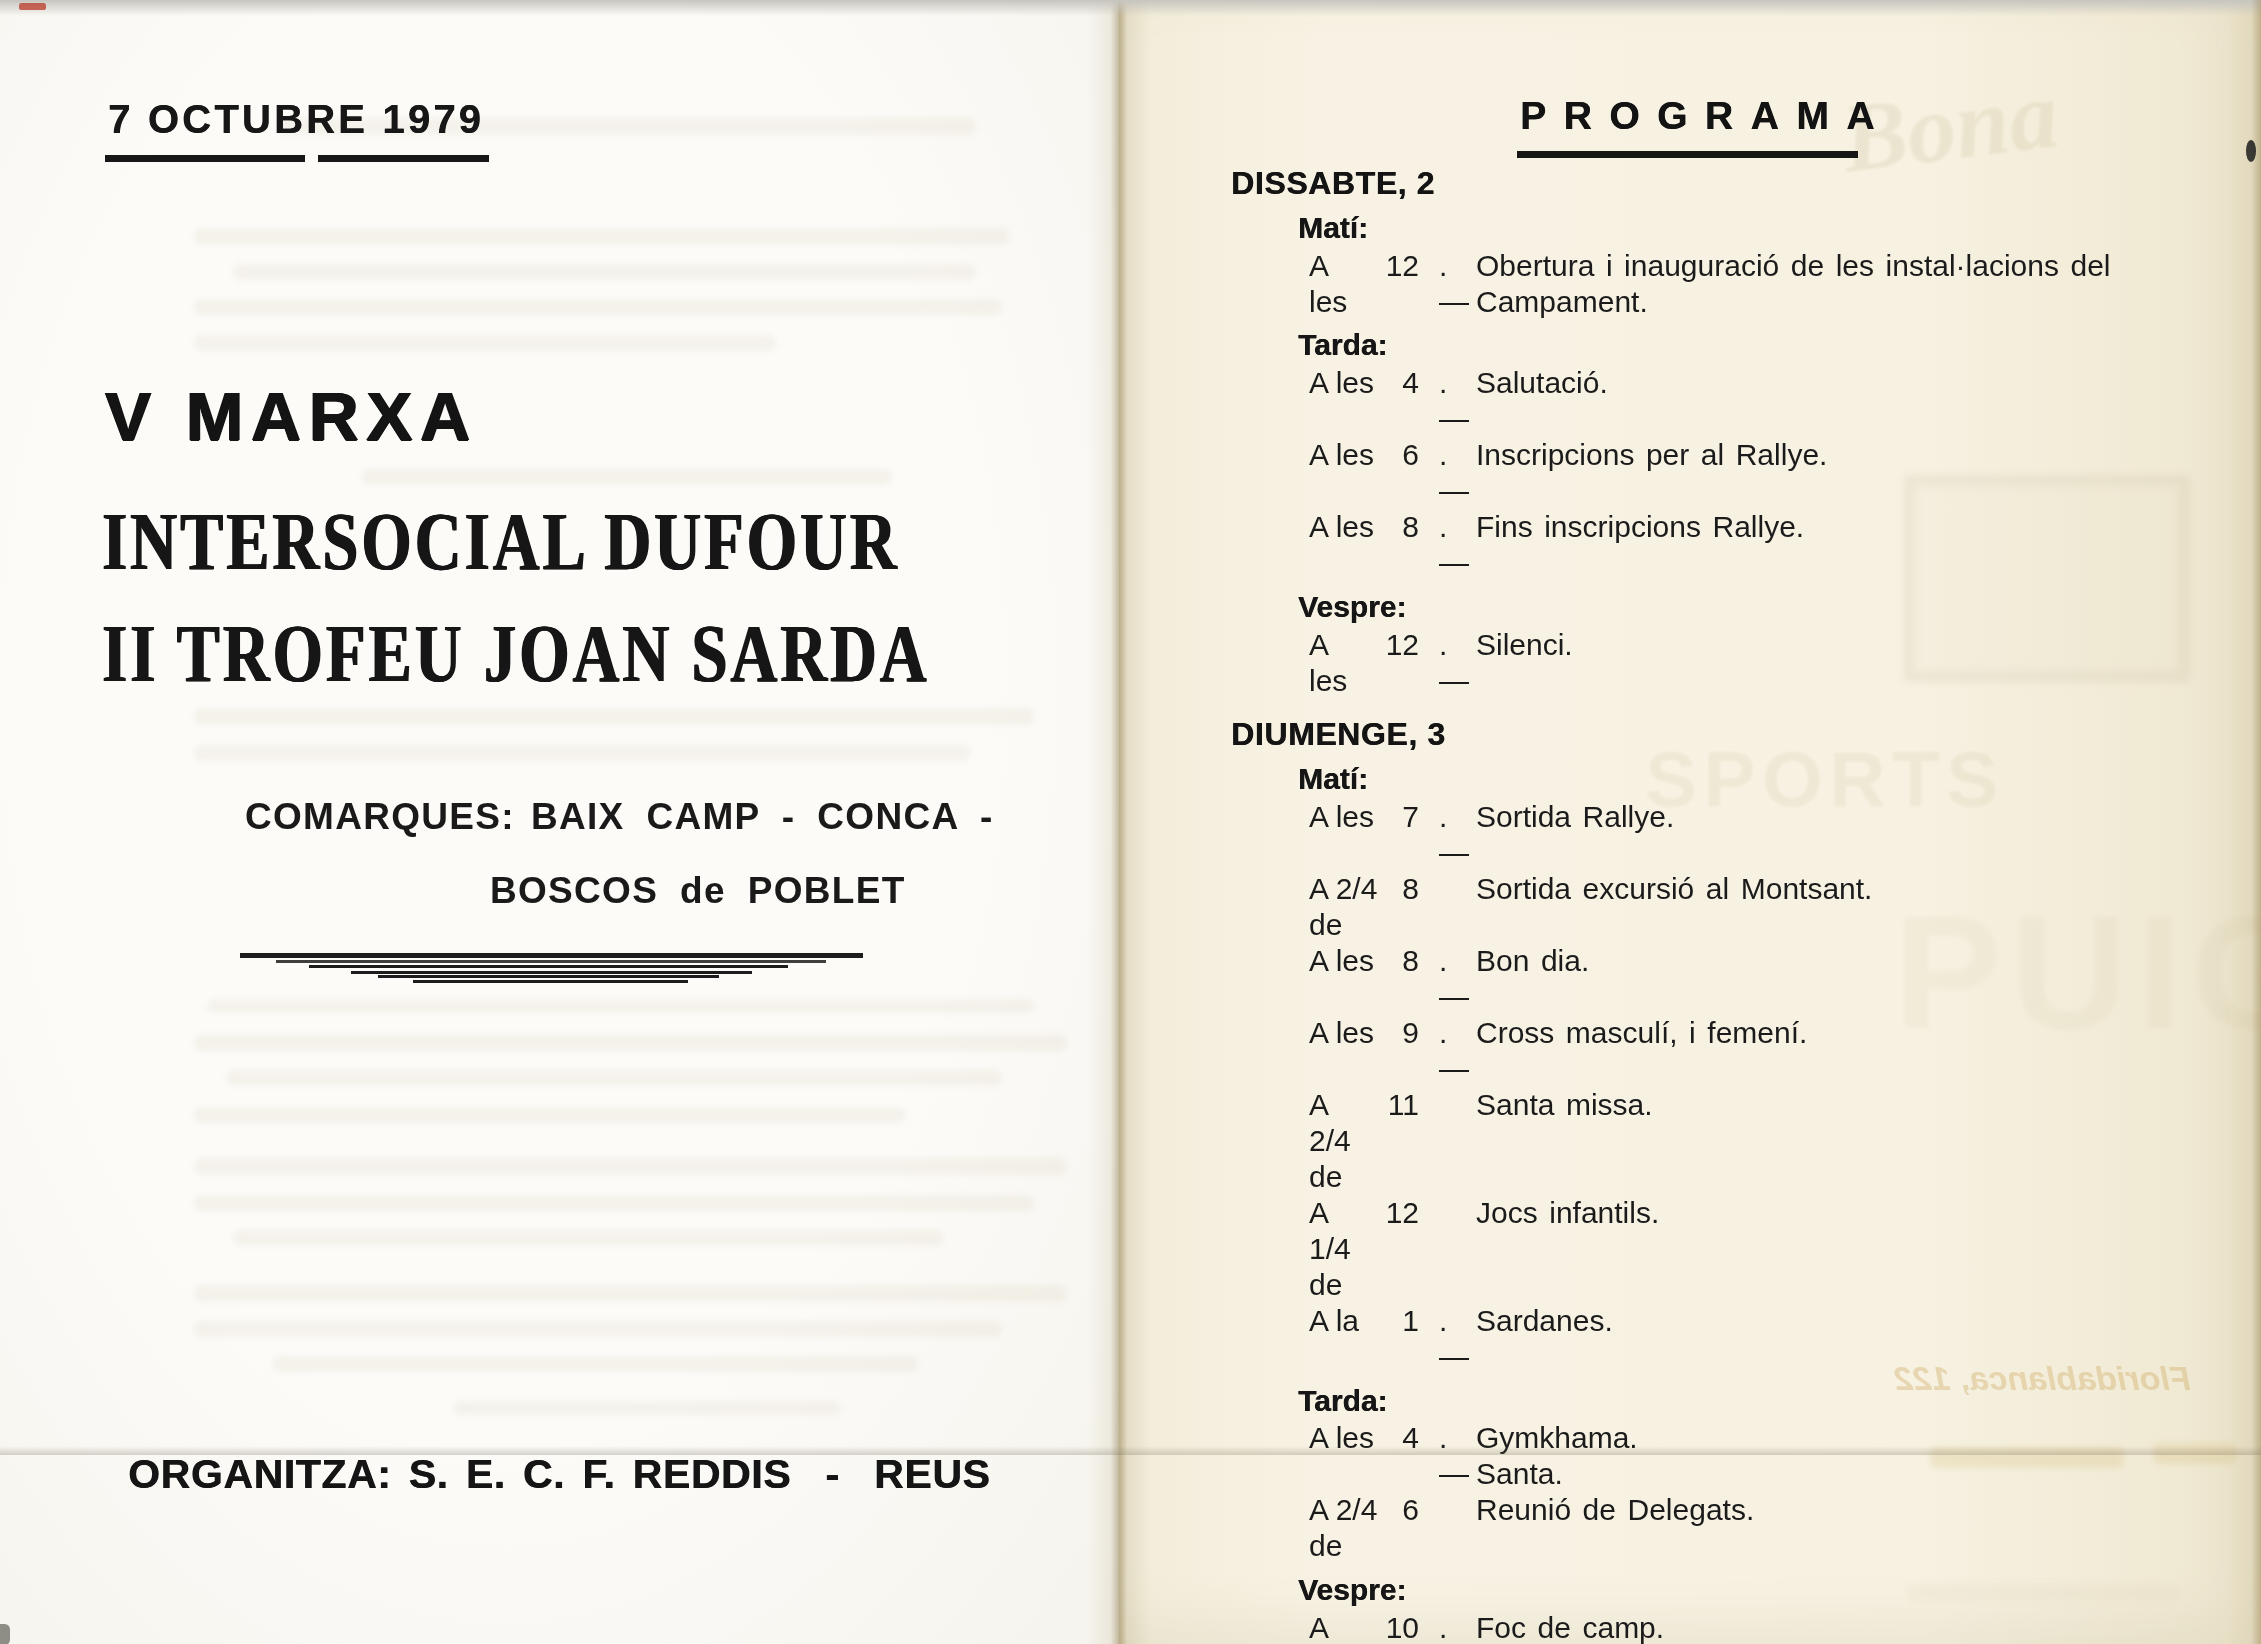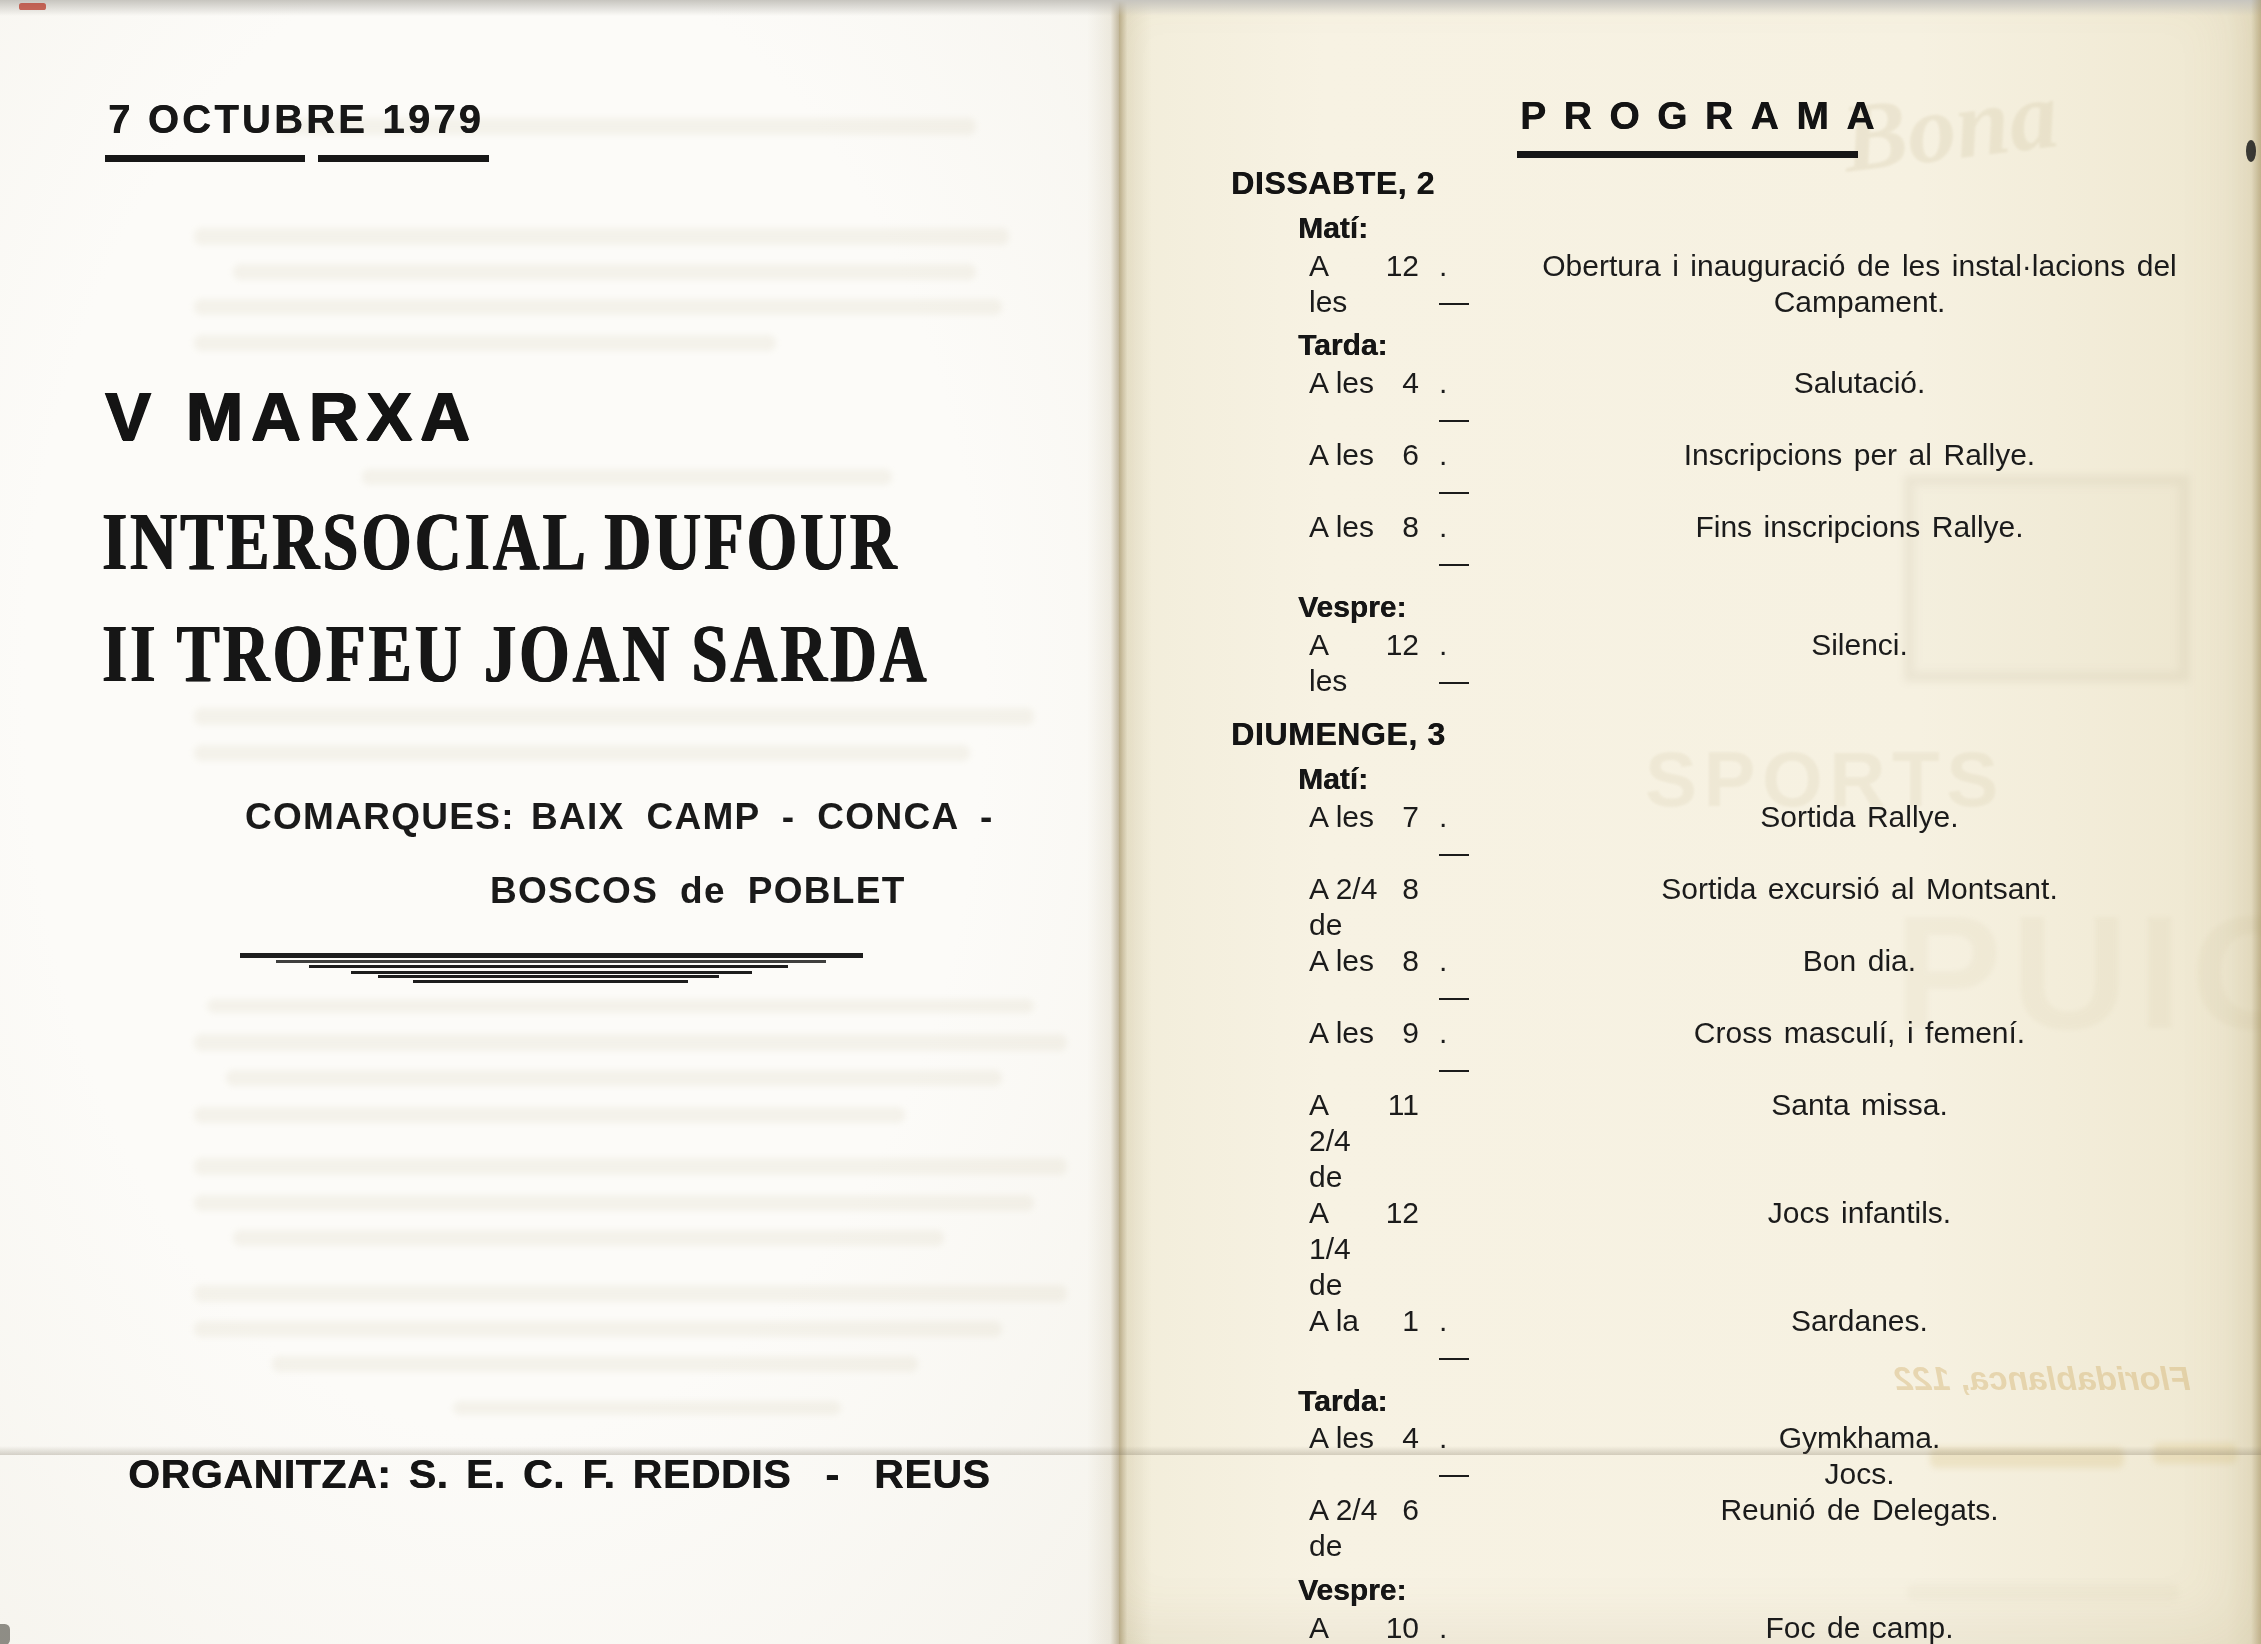--- a/index.html
+++ b/index.html
@@ -53,21 +53,21 @@
   .schedule{position:absolute;left:1231px;top:162px;width:1012px;font-size:30px;line-height:36px;color:#1b1b1b;}
   .day{font-weight:bold;font-size:32px;line-height:37px;letter-spacing:0.6px;margin:17px 0 5.2px 0;color:#141414;
     text-shadow:0.5px 0 currentColor;}
   .day.first{margin-top:3px;}
   .sec{font-weight:bold;margin:7.8px 0 1.9px 67px;color:#161616;text-shadow:0.4px 0 currentColor;}
   .row{display:flex;margin-left:78px;}
   .tcell{flex:0 0 167px;display:flex;gap:20px;}
   .tnum{flex:1;text-align:right;}
   .tdash{flex:0 0 37px;}
   .dcell{flex:1;}
-  .dline{display:block;white-space:nowrap;word-spacing:3.2px;text-align:center;}
+  .dline{display:block;white-space:nowrap;word-spacing:3.2px;}
 
   
   .blob{position:absolute;background:#cbc2a4;opacity:.16;filter:blur(3.2px);border-radius:6.5px;height:17px;pointer-events:none;}
   .ghost{position:absolute;pointer-events:none;color:#b3a272;}
   .g-script{left:1842px;top:71px;font-family:"Liberation Serif",serif;font-style:italic;font-weight:bold;
     font-size:97px;opacity:.15;filter:blur(1.3px);transform:rotate(-7deg);}
   .g-sports{left:1645px;top:734px;font-weight:bold;font-size:78px;letter-spacing:6.5px;opacity:.11;filter:blur(1.3px);}
   .g-puig{left:1894px;top:879px;font-weight:bold;font-size:162px;letter-spacing:9px;opacity:.07;filter:blur(1.9px);}
   .g-address{left:1894px;top:1359px;font-weight:bold;font-style:italic;font-size:34px;color:#c79b45;
     opacity:.30;filter:blur(0.6px);transform:scaleX(-1);transform-origin:center;}
@@ -275,21 +275,21 @@
     </div>
     <div class="sec">Tarda:</div>
     <div class="row">
       <span class="tcell">
         <span class="tlabel">A les</span>
         <span class="tnum">4</span>
         <span class="tdash">.—</span>
       </span>
       <span class="dcell">
         <span class="dline">Gymkhama.</span>
-        <span class="dline">Jocs.</span>
+        <span class="dline">Santa.</span>
       </span>
     </div>
     <div class="row">
       <span class="tcell">
         <span class="tlabel">A 2/4 de</span>
         <span class="tnum">6</span>
         <span class="tdash"></span>
       </span>
       <span class="dcell">
         <span class="dline">Reunió de Delegats.</span>

